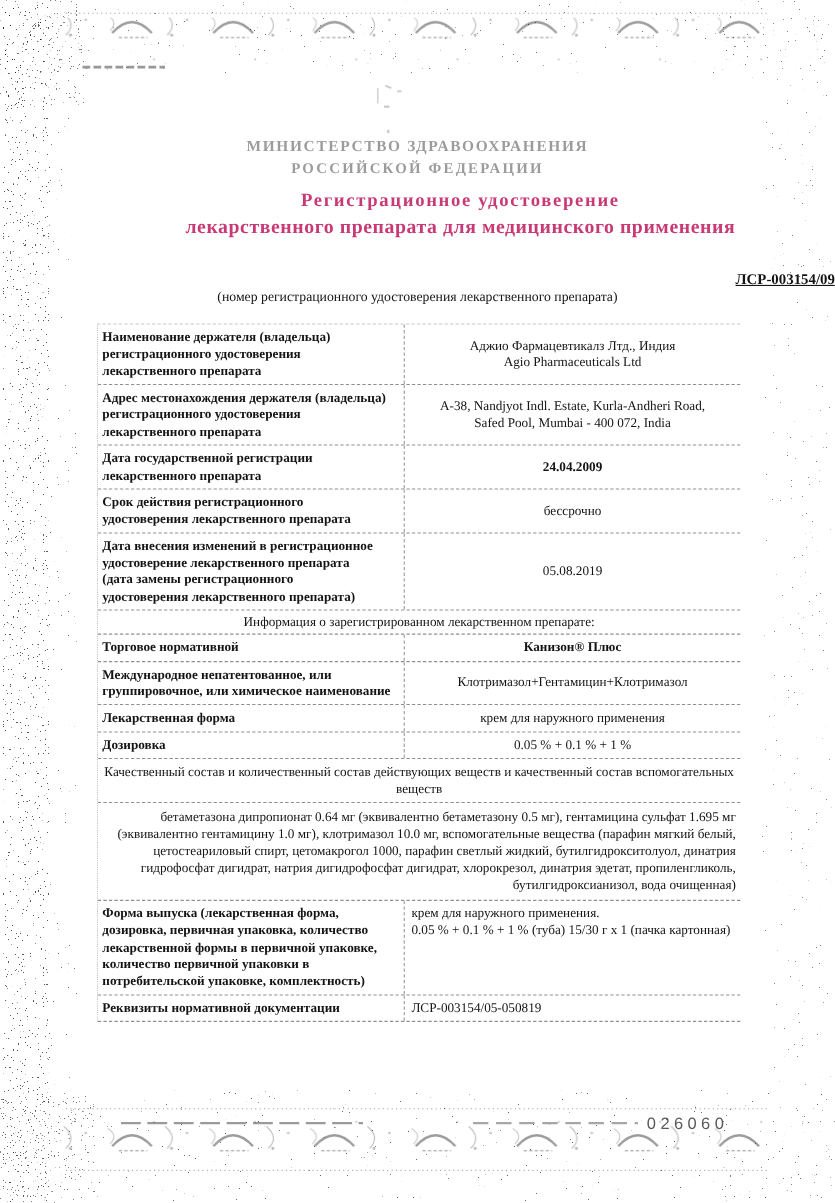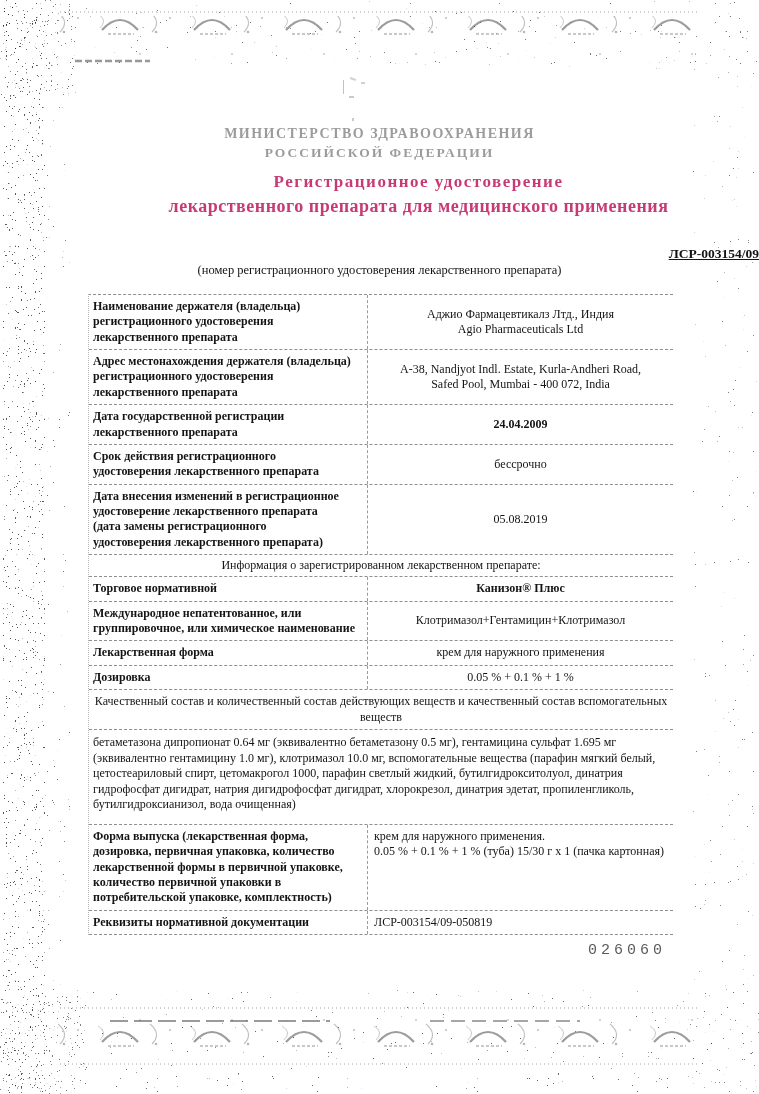--- a/index.html
+++ b/index.html
@@ -61,25 +61,25 @@
     flex:1;box-sizing:border-box;border-left:1px dashed #9a9a9a;
     padding:4px 6px;display:flex;align-items:center;justify-content:center;
     text-align:center;white-space:pre-line;
   }
   .row .val.bold{font-weight:bold;}
   .row.vleft .val{justify-content:flex-start;text-align:left;align-items:flex-start;}
   .row.vmid  .val{align-items:center;}
   .full{border-bottom:1px dashed #8f8f8f;padding:3px 6px;white-space:pre-line;}
   .full.center{text-align:center;}
   .full.boldhead{font-weight:normal;text-align:center;padding:4px 4px;}
-  .full.para{text-align:left;padding:5px 4px 11px 4px;font-size:12px;line-height:1.3;}
+  .full.para{text-align:right;padding:5px 4px 5px 4px;font-size:12px;line-height:1.3;}
 
   .serial{
-    position:absolute;left:588px;top:942px;
-    font-family:Liberation Mono, monospace;
+    position:absolute;left:588px;top:1013px;
+    font-family:Liberation Sans, sans-serif;
     font-size:15px;letter-spacing:4px;color:#5a5a5a;filter:blur(.3px);
   }
 </style>
 </head>
 <body>
 
 <svg class="border-art" width="759" height="1094" viewBox="0 0 759 1094" xmlns="http://www.w3.org/2000/svg">
   <defs>
     <filter id="spDense" x="-5%" y="-5%" width="110%" height="110%">
       <feTurbulence type="fractalNoise" baseFrequency="0.65" numOctaves="2" seed="11" stitchTiles="stitch"></feTurbulence>
@@ -200,20 +200,20 @@
     <div class="full para">бетаметазона дипропионат 0.64 мг (эквивалентно бетаметазону 0.5 мг), гентамицина сульфат 1.695 мг (эквивалентно гентамицину 1.0 мг), клотримазол 10.0 мг, вспомогательные вещества (парафин мягкий белый, цетостеариловый спирт, цетомакрогол 1000, парафин светлый жидкий, бутилгидрокситолуол, динатрия гидрофосфат дигидрат, натрия дигидрофосфат дигидрат, хлорокрезол, динатрия эдетат, пропиленгликоль, бутилгидроксианизол, вода очищенная)</div>
 
     <div class="row vleft">
       <div class="lbl">Форма выпуска (лекарственная форма, дозировка, первичная упаковка, количество лекарственной формы в первичной упаковке, количество первичной упаковки в потребительской упаковке, комплектность)</div>
       <div class="val">крем для наружного применения.
 0.05 % + 0.1 % + 1 % (туба) 15/30 г х 1 (пачка картонная)</div>
     </div>
 
     <div class="row vleft vmid">
       <div class="lbl">Реквизиты нормативной документации</div>
-      <div class="val">ЛСР-003154/09-050819</div>
+      <div class="val">ЛСР-003154/05-050819</div>
     </div>
 
   </div>
 
   <div class="serial">026060</div>
 
 </div>
 
 </body></html>

